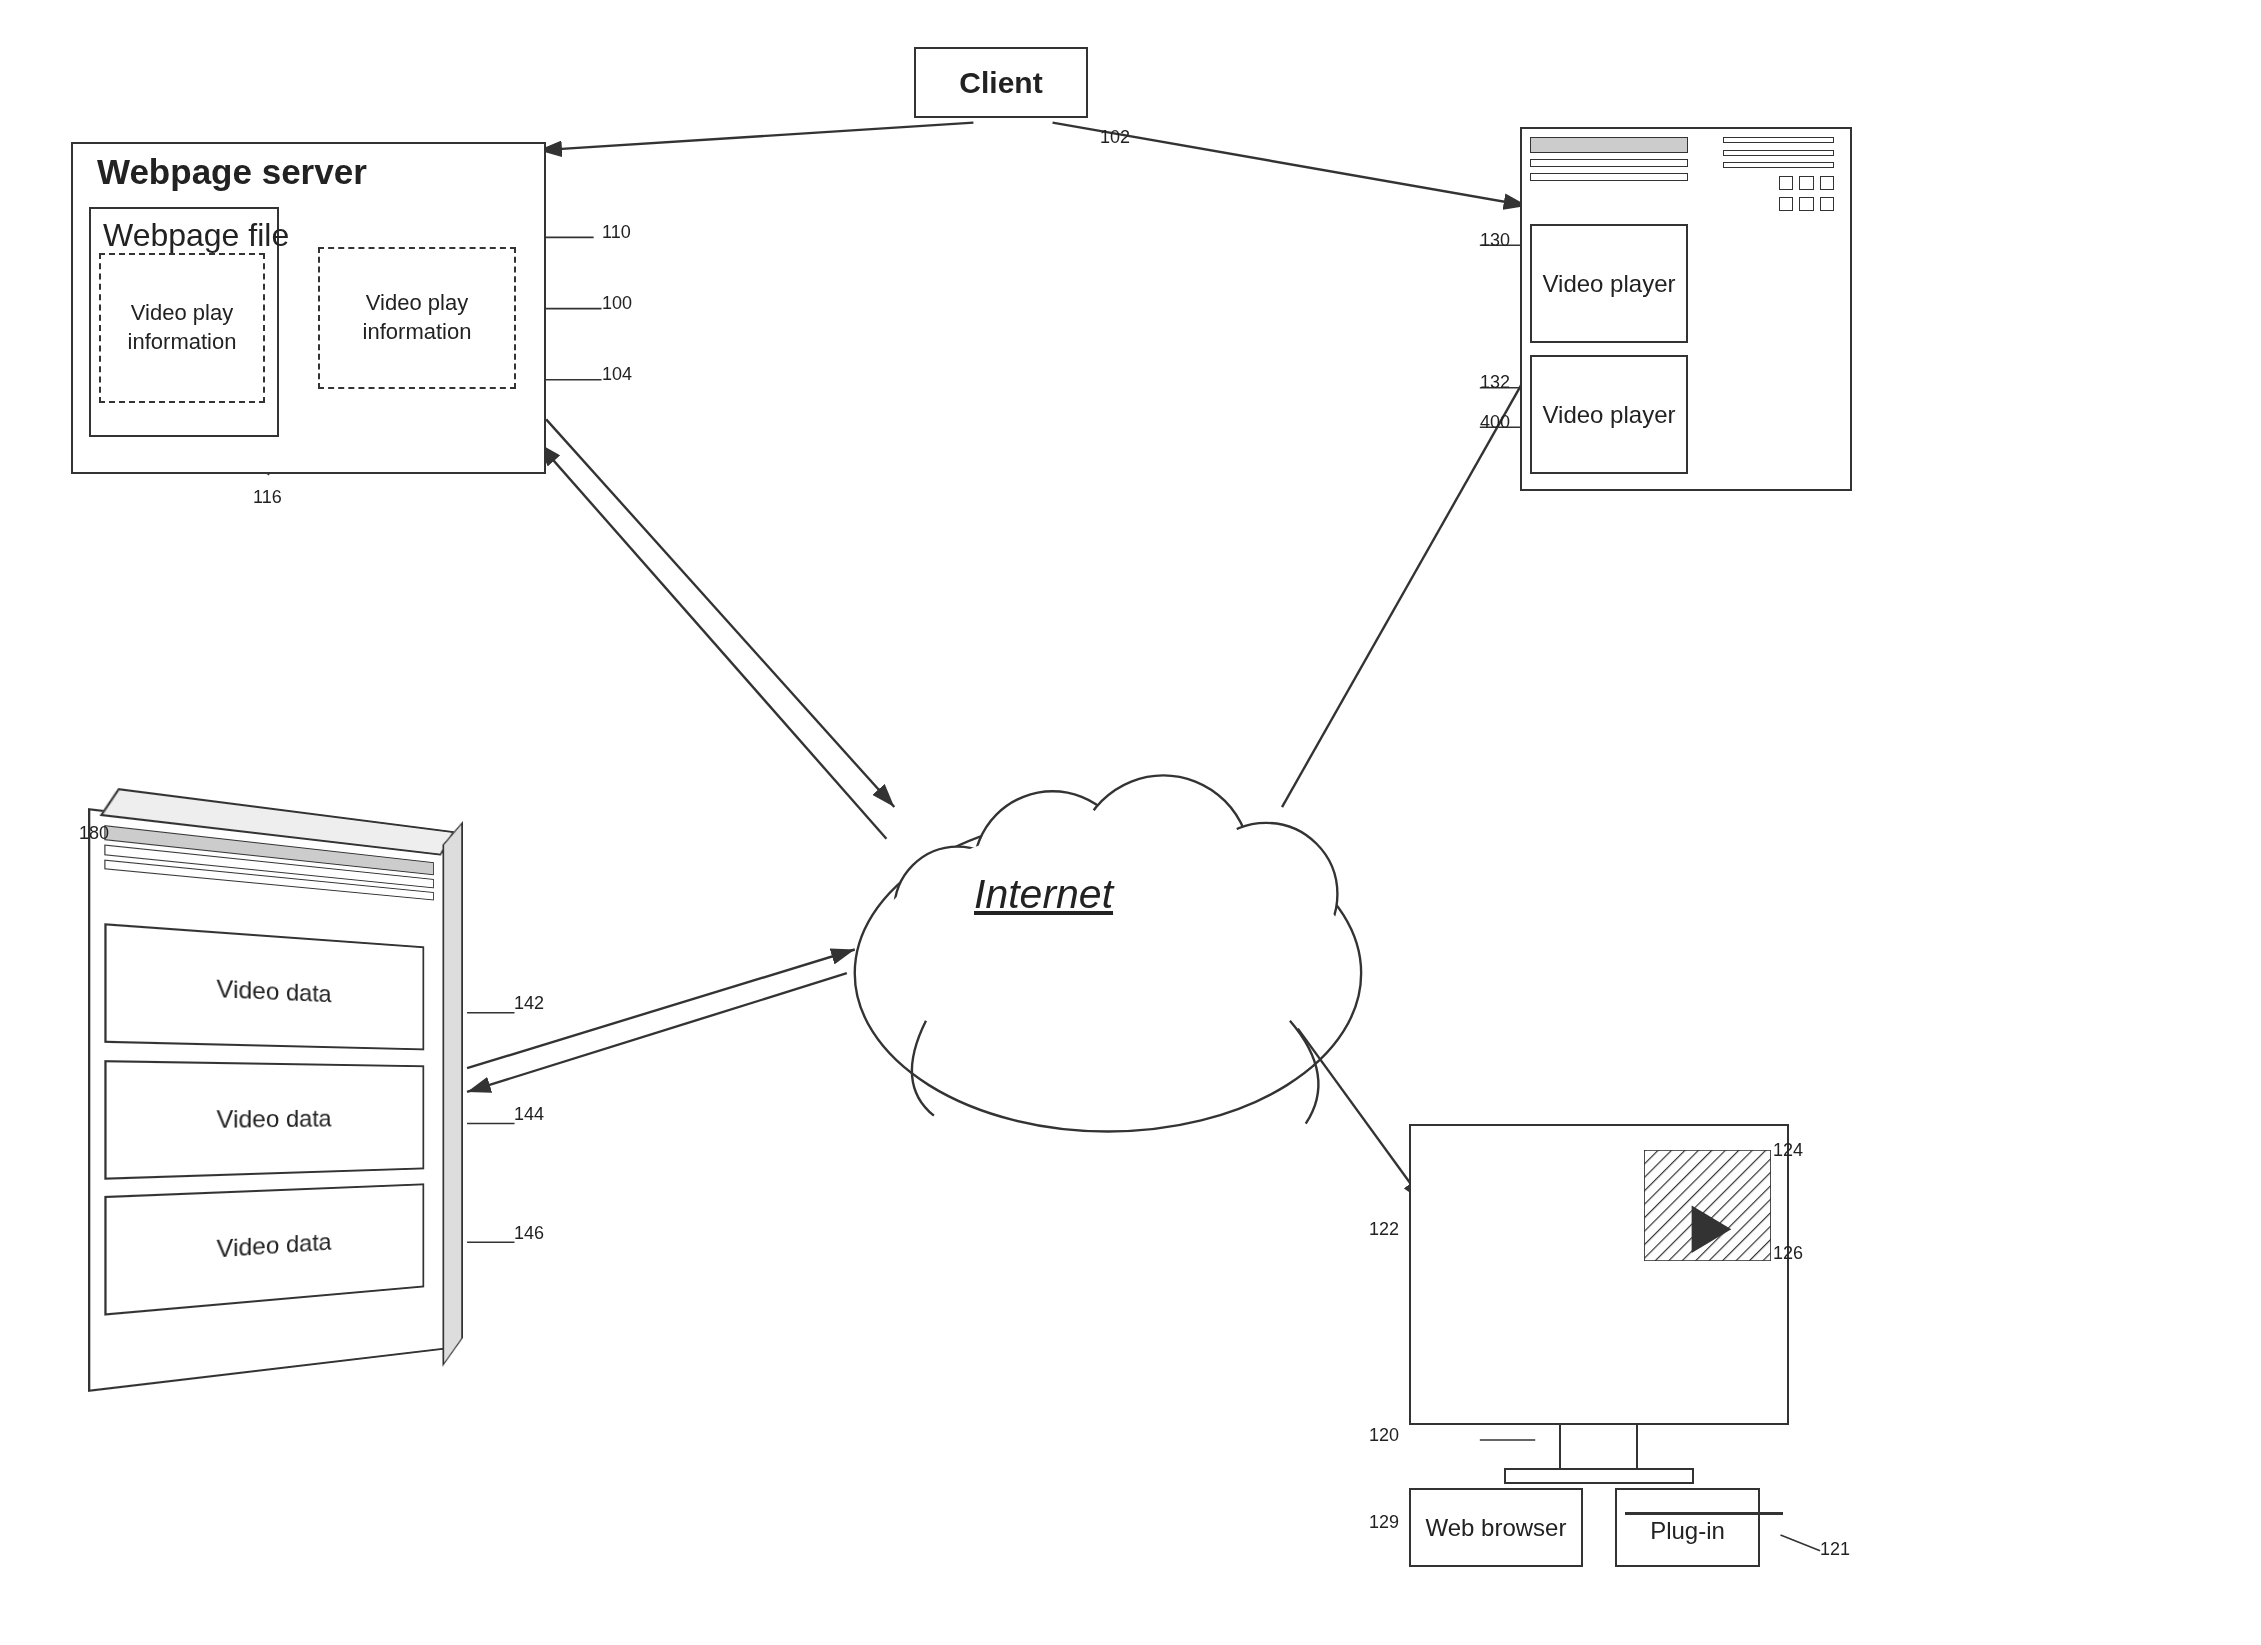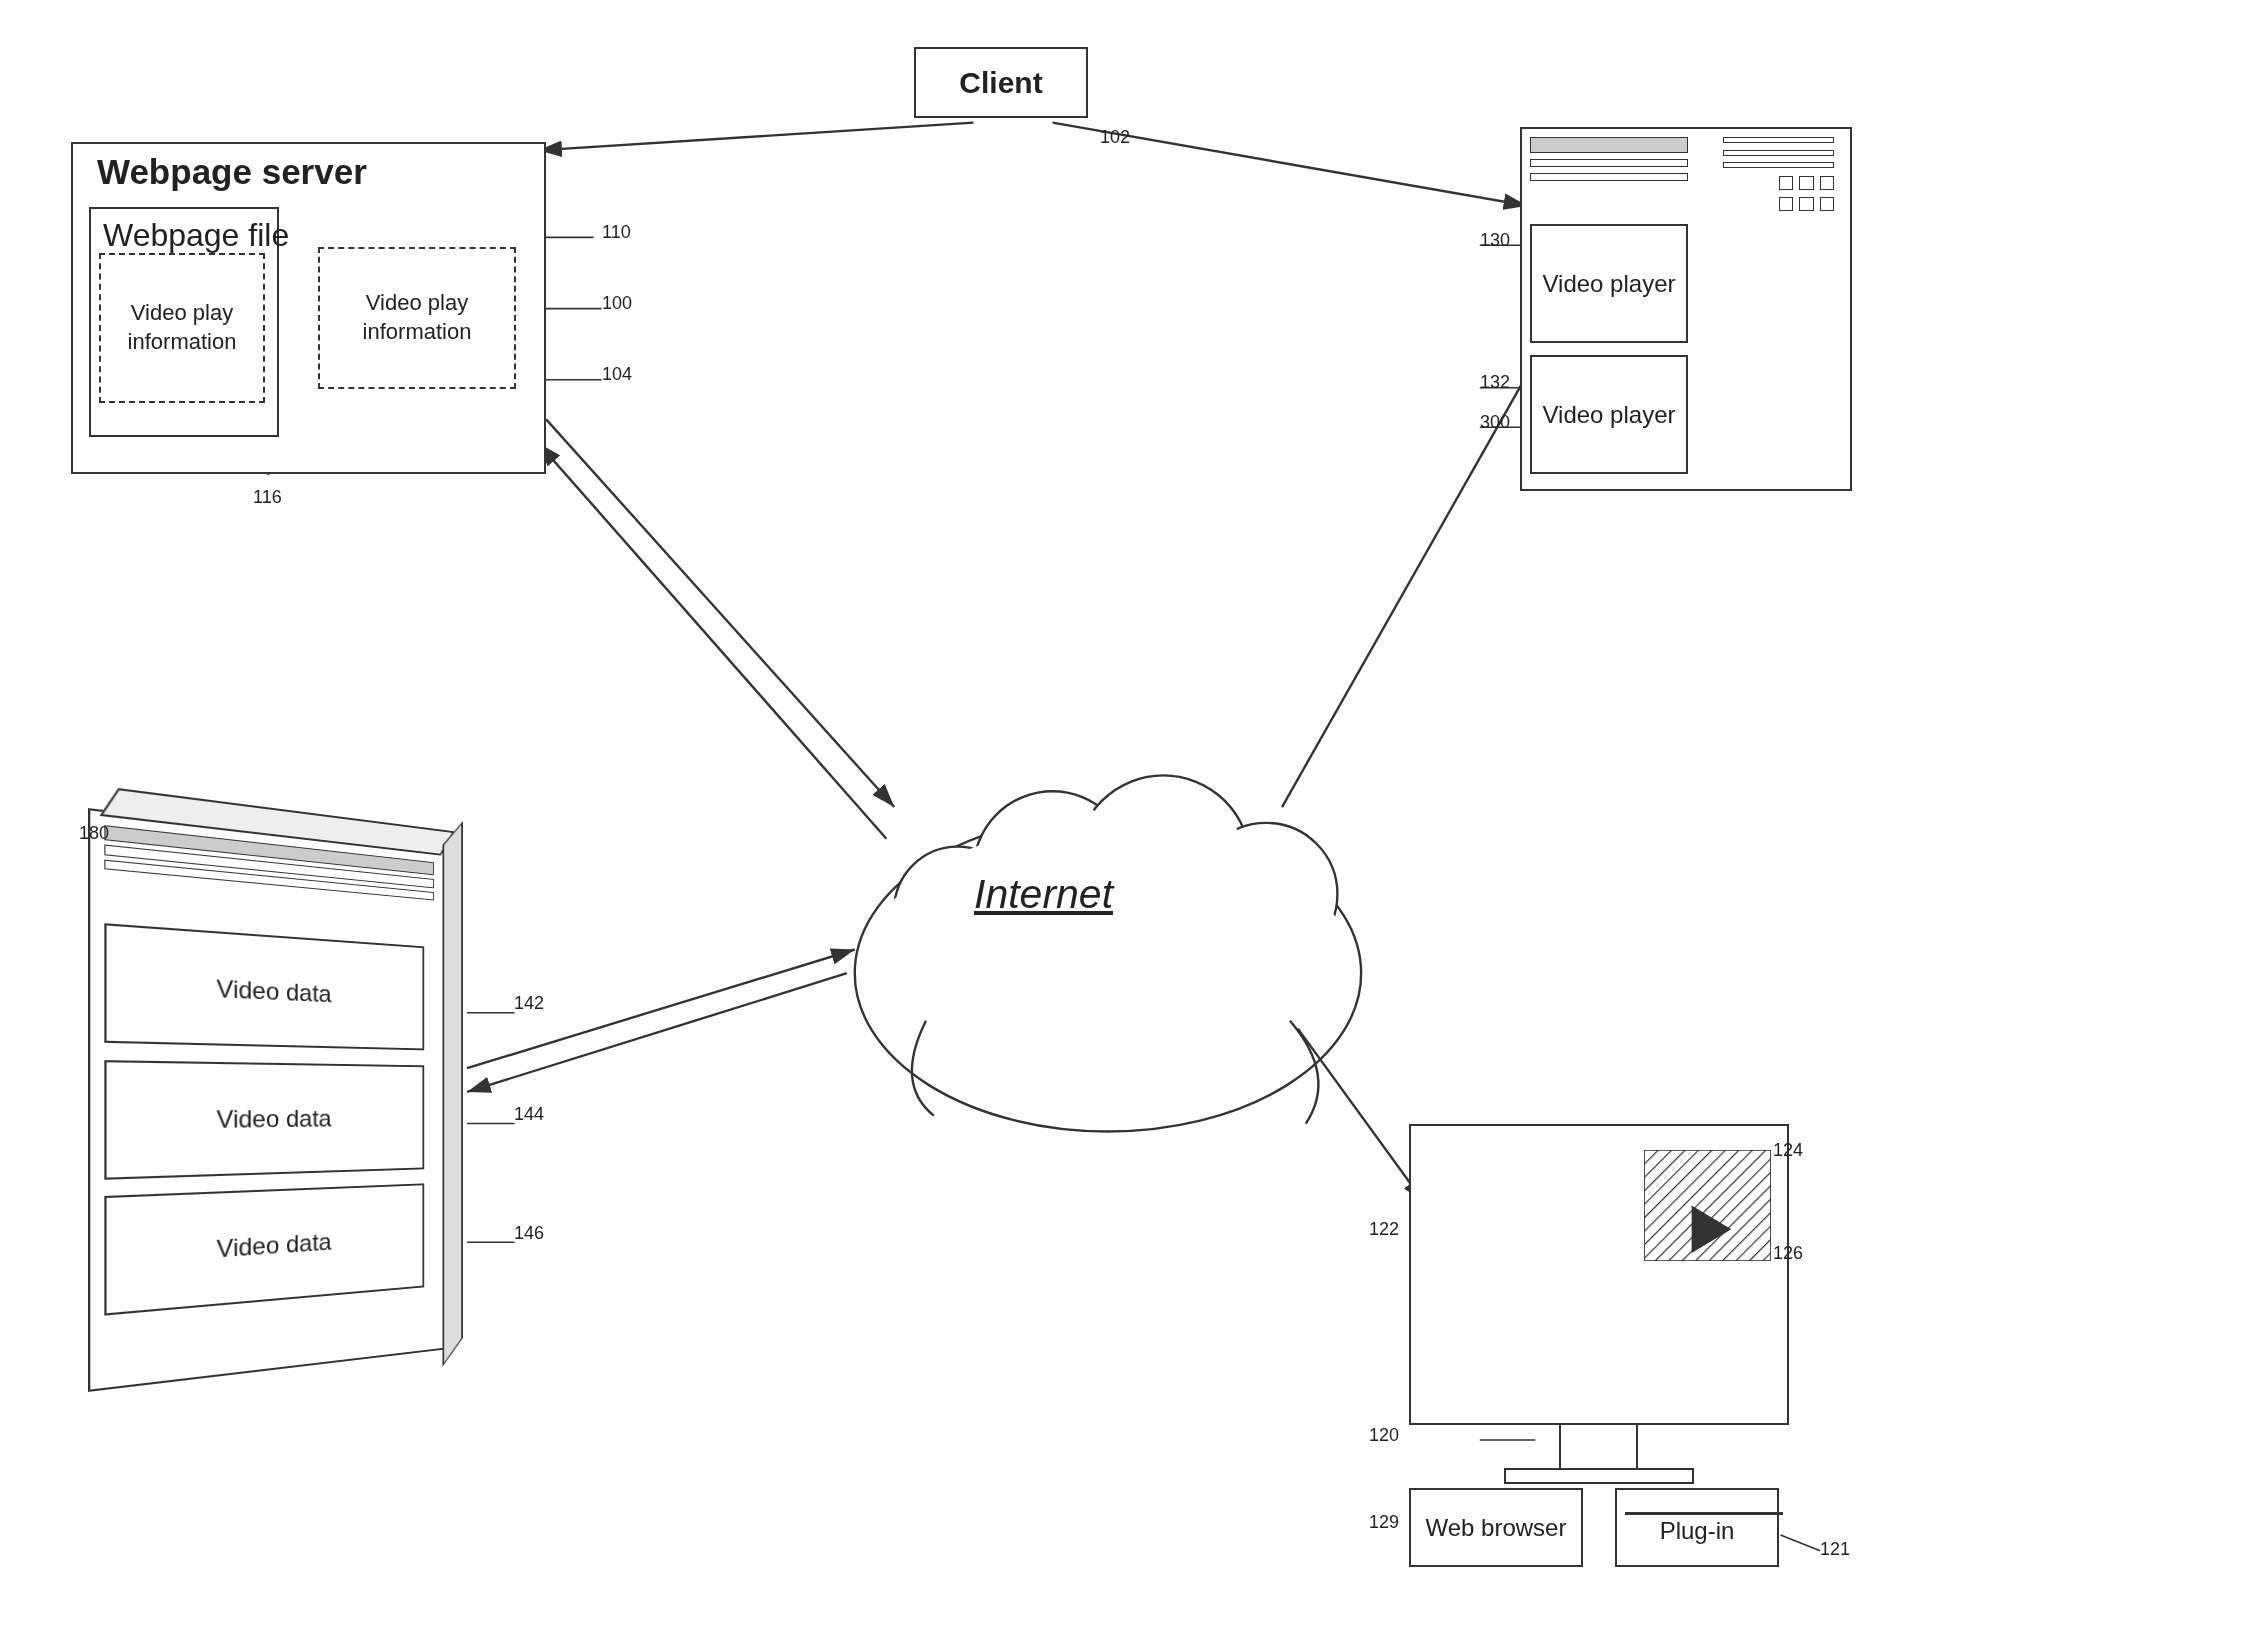--- a/index.html
+++ b/index.html
@@ -193,21 +193,21 @@
       <span class="label" style="position:static; font-size:24px; text-align:center; white-space:normal; line-height:1.4;">Video player</span>
     </div>
 
     <div class="box" style="left:8px; top:226px; width:158px; height:119px; display:flex; align-items:center; justify-content:center;">
       <span class="label" style="position:static; font-size:24px; text-align:center; white-space:normal; line-height:1.4;">Video player</span>
     </div>
   </div>
 
   <span class="label label-ref" style="left:1480px; top:230px;">130</span>
   <span class="label label-ref" style="left:1480px; top:372px;">132</span>
-  <span class="label label-ref" style="left:1480px; top:412px;">300</span>
+  <span class="label label-ref" style="left:1480px; top:412px;">400</span>
 
   <span class="cloud-label" style="left:974px; top:871px;">Internet</span>
 
   <div style="position:absolute; left:103px; top:831px; width:356px; height:538px; border:2.4px solid #333; background:#fff; transform: perspective(79px) rotateY(2deg);">
 
     <div style="position:absolute; top:-24px; left:16px; width:340px; height:28px; border:2.4px solid #333; background:#eee; transform:skewX(-30deg);"></div>
 
     <div style="position:absolute; top:-22px; right:-22px; width:24px; height:562px; border:2.4px solid #333; background:#ddd; transform:skewY(-50deg);"></div>
 
     <div style="margin:12px 12px 4px; height:14.2px; border:1.6px solid #333; background:#ccc;"></div>
@@ -246,21 +246,21 @@
     </div>
   </div>
 
   <div style="position:absolute; left:1559px; top:1425px; width:79px; height:47px; border-left:2.4px solid #333; border-right:2.4px solid #333; background:#fff;"></div>
   <div style="position:absolute; left:1504px; top:1468px; width:190px; height:16px; border:2.4px solid #333; background:#fff;"></div>
 
   <div class="box" style="left:1409px; top:1488px; width:174px; height:79px; display:flex; align-items:center; justify-content:center;">
     <span class="label" style="position:static; font-size:24px; text-align:center; white-space:normal; line-height:1.4;">Web browser</span>
   </div>
 
-  <div class="box" style="left:1615px; top:1488px; width:164px; height:79px;">
+  <div class="box" style="left:1615px; top:1488px; width:145px; height:79px;">
 
     <div style="position:absolute; top:22px; left:8px; width:158px; height:3.2px; background:#333;"></div>
     <div style="position:absolute; bottom:20px; left:8px; right:8px; display:flex; align-items:center; justify-content:center;">
       <span class="label" style="position:static; font-size:24px;">Plug-in</span>
     </div>
   </div>
 
   <span class="label label-ref" style="left:1369px; top:1219px;">122</span>
   <span class="label label-ref" style="left:1773px; top:1140px;">124</span>
   <span class="label label-ref" style="left:1773px; top:1243px;">126</span>

